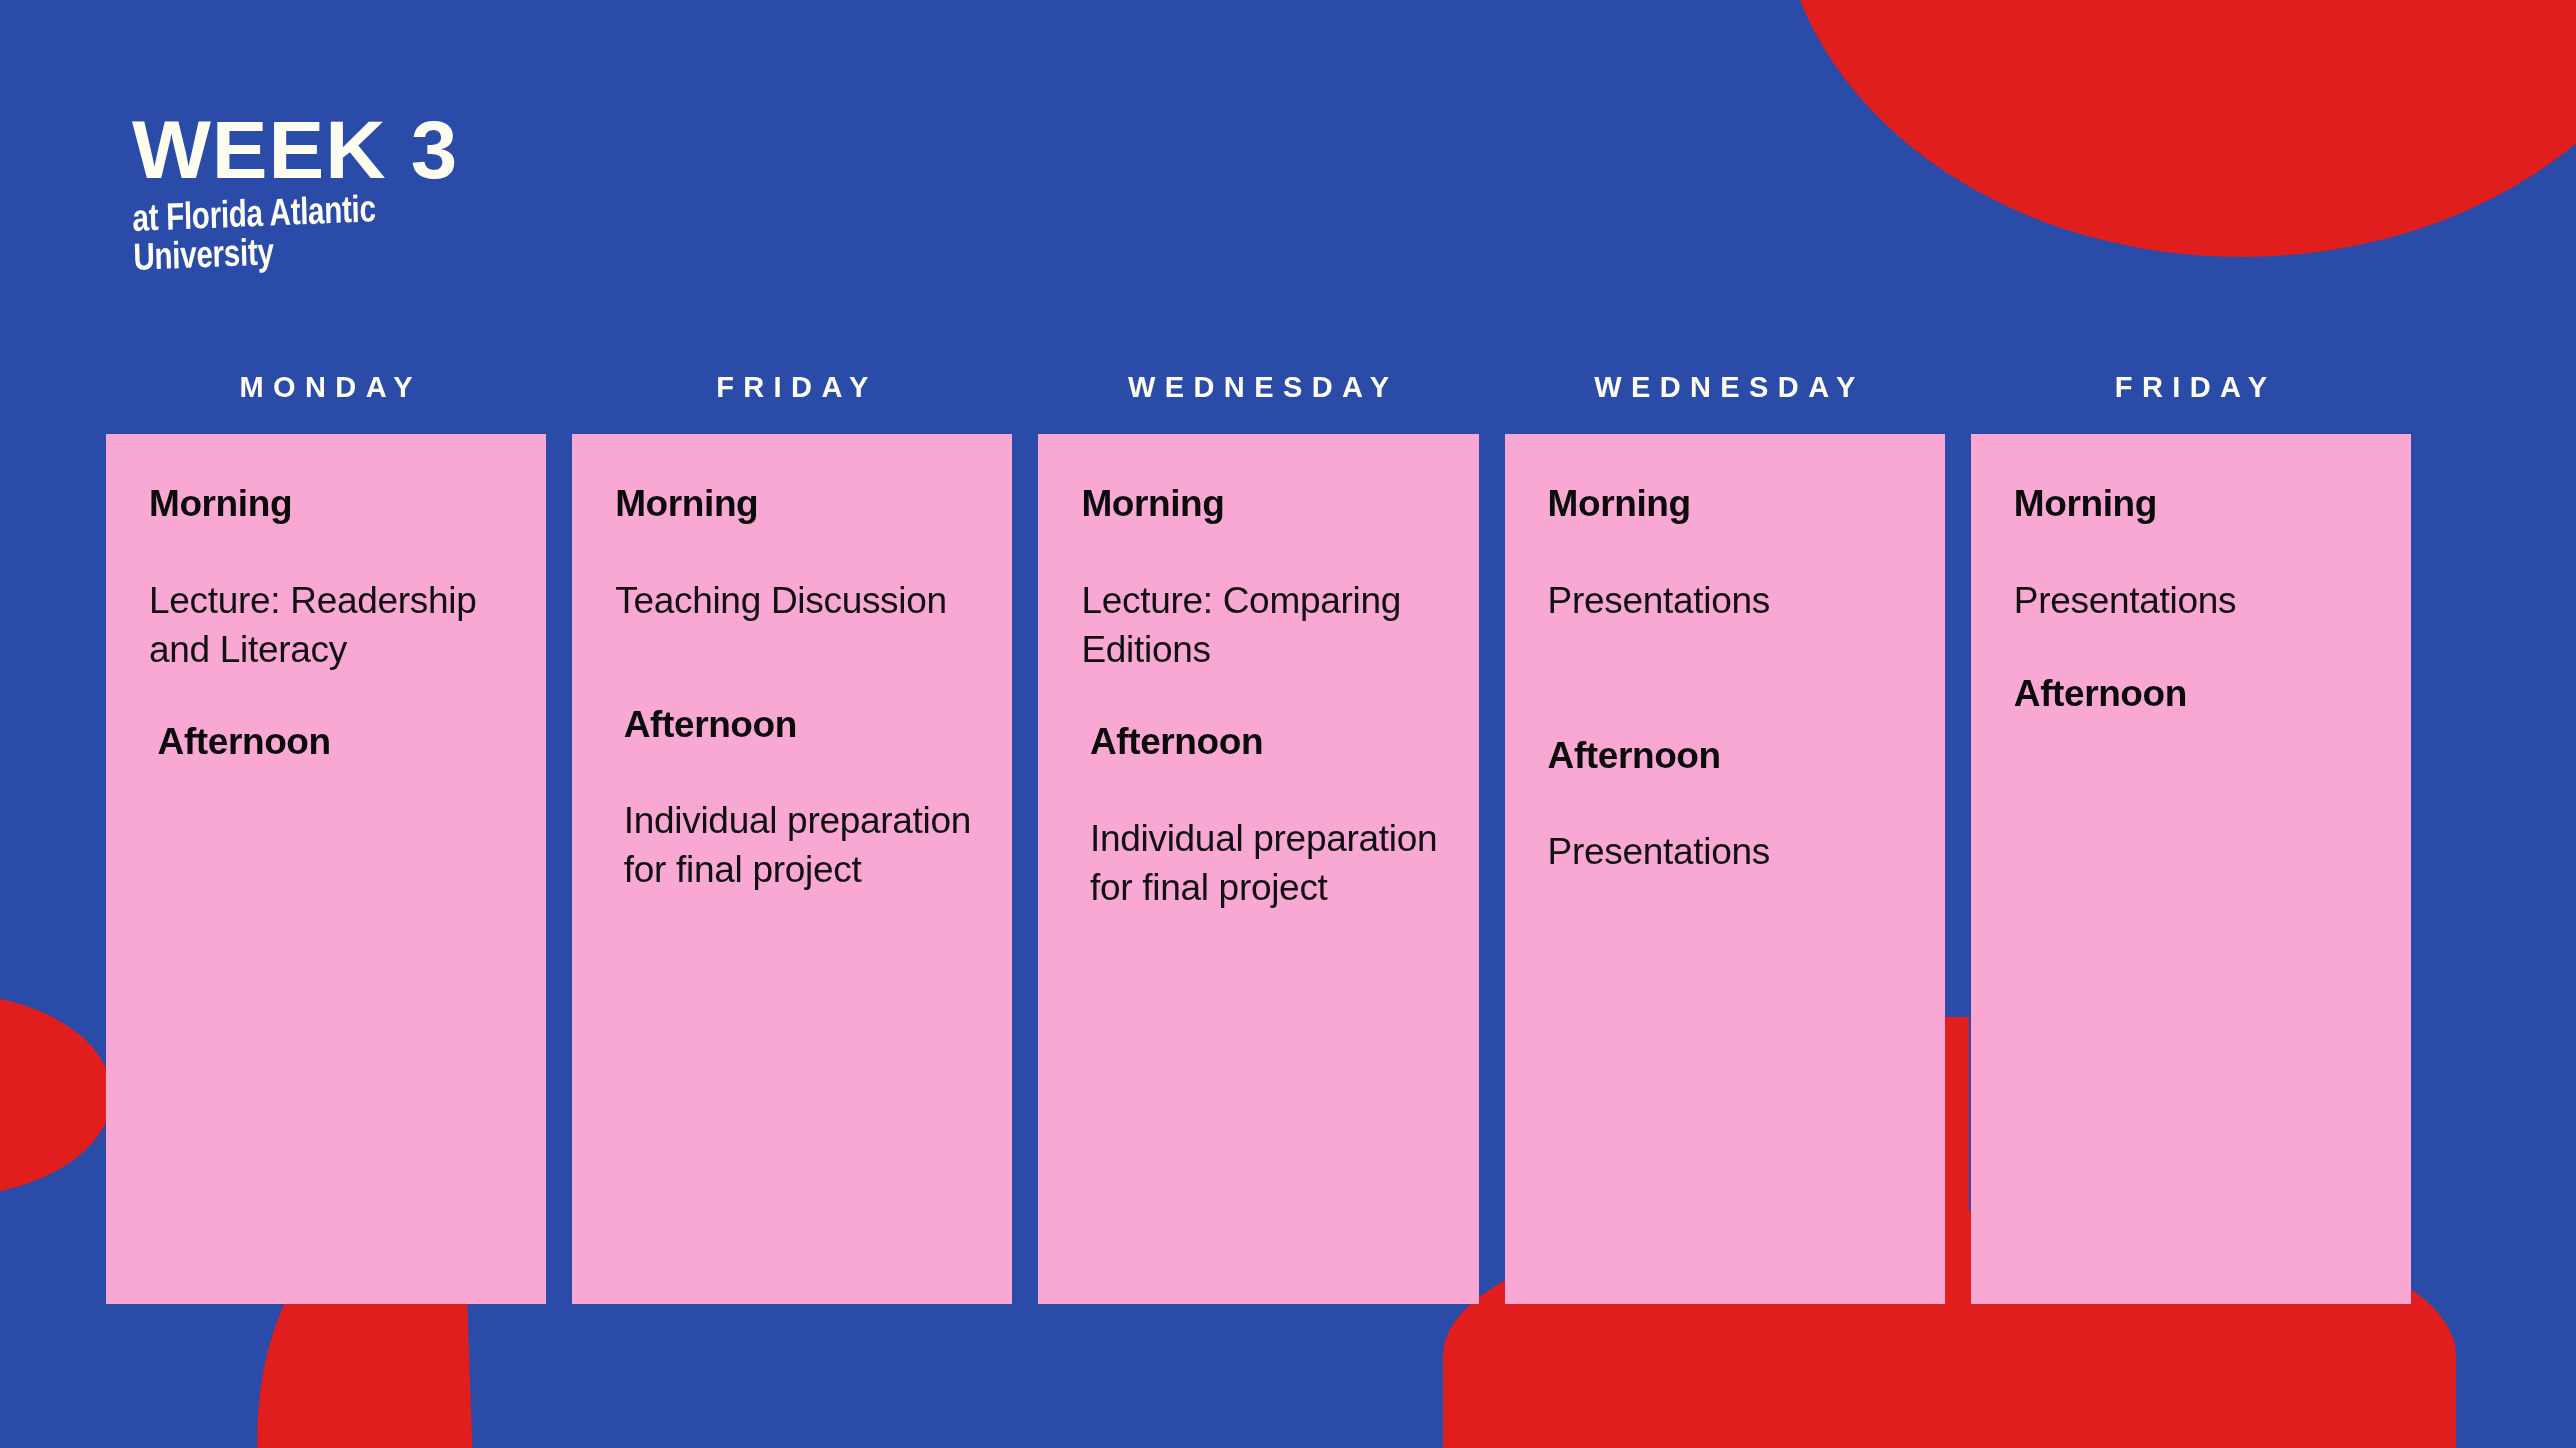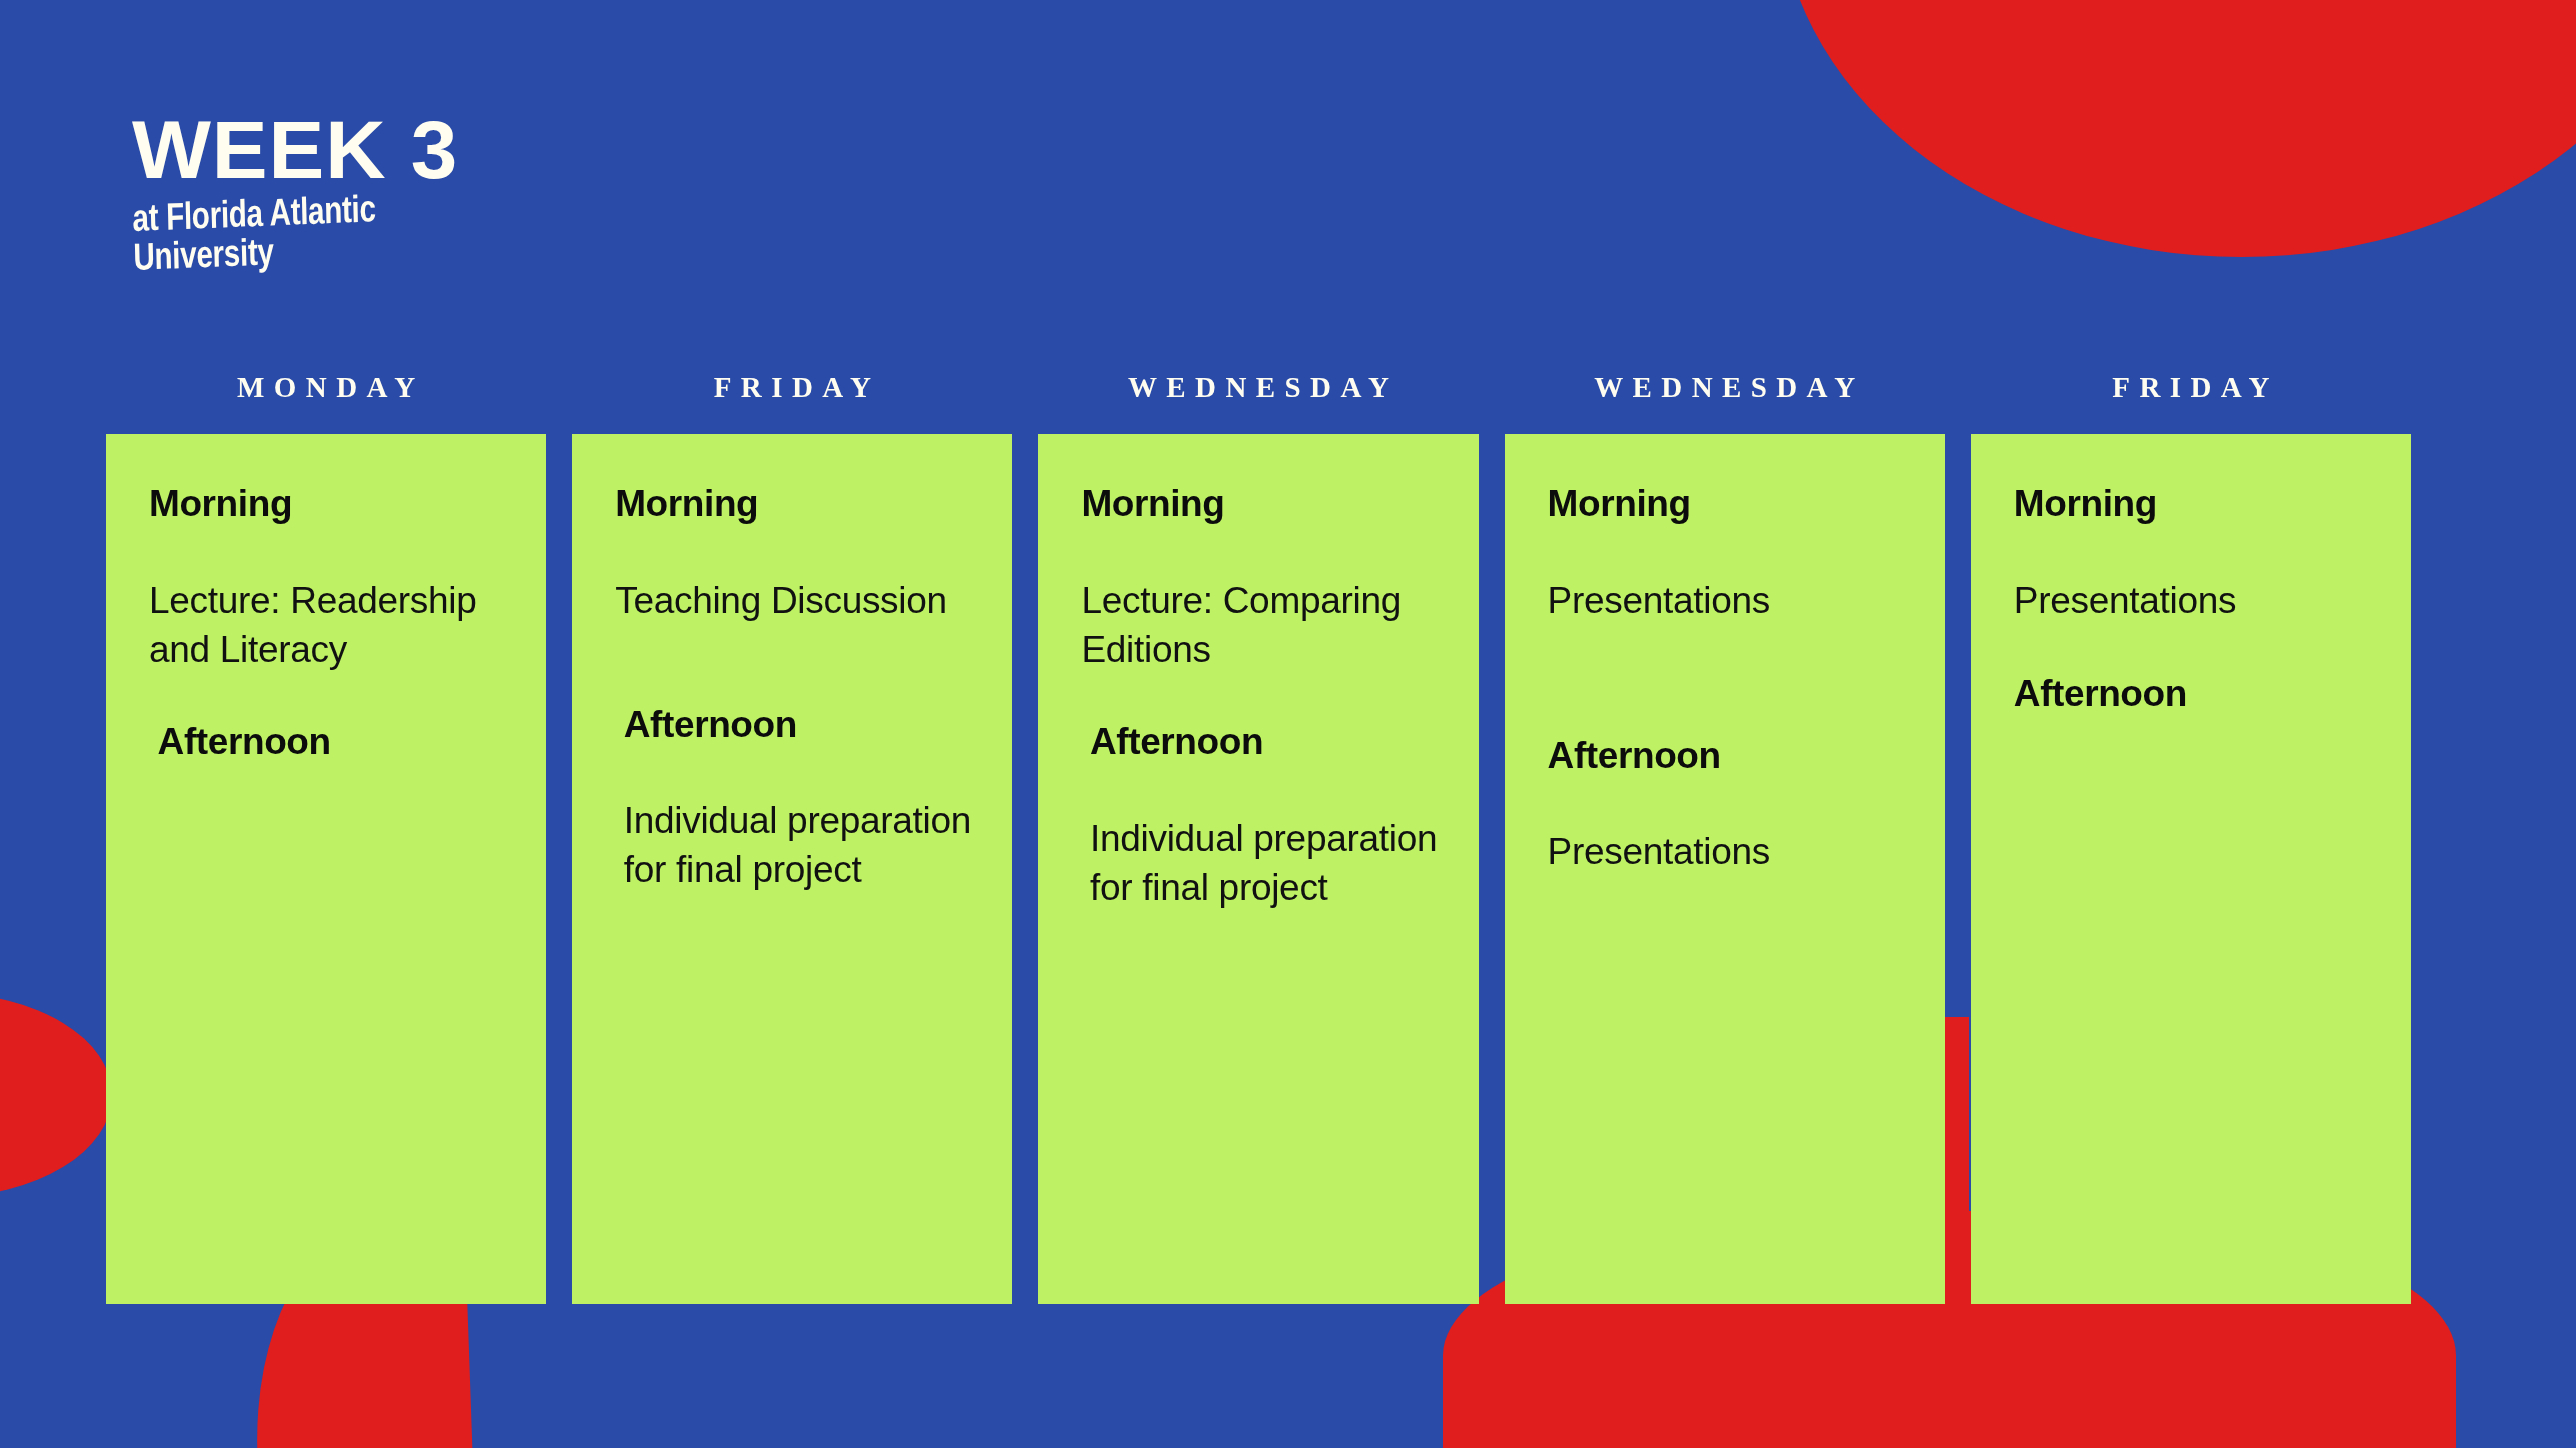--- a/index.html
+++ b/index.html
@@ -121,42 +121,42 @@
     left: 106px;
     top: 371px;
     width: 2305px;
     display: flex;
     gap: 26px;
   }
   .day-name {
     flex: 1 1 0;
     text-align: center;
     color: #FFFDF0;
-    font-family: Liberation Serif, serif;
+    font-family: Liberation Sans, sans-serif;
     font-weight: 700;
     font-size: 29px;
     letter-spacing: 9.4px;
     text-indent: 9.4px;
     white-space: nowrap;
   }
 
   
   #card-row {
     position: absolute;
     z-index: 2;
     left: 106px;
     top: 434px;
     width: 2305px;
     height: 870px;
     display: flex;
     gap: 26px;
   }
   .card {
     flex: 1 1 0;
-    background: #bef264;
+    background: #f9a8d4;
     padding: 50px 34px 0 43px;
     box-sizing: border-box;
   }
   .slot-head {
     font-family: "Liberation Sans", "DejaVu Sans", sans-serif;
     font-weight: 700;
     font-size: 37px;
     color: #0C0C0C;
     letter-spacing: -0.4px;
     line-height: 1.1;

